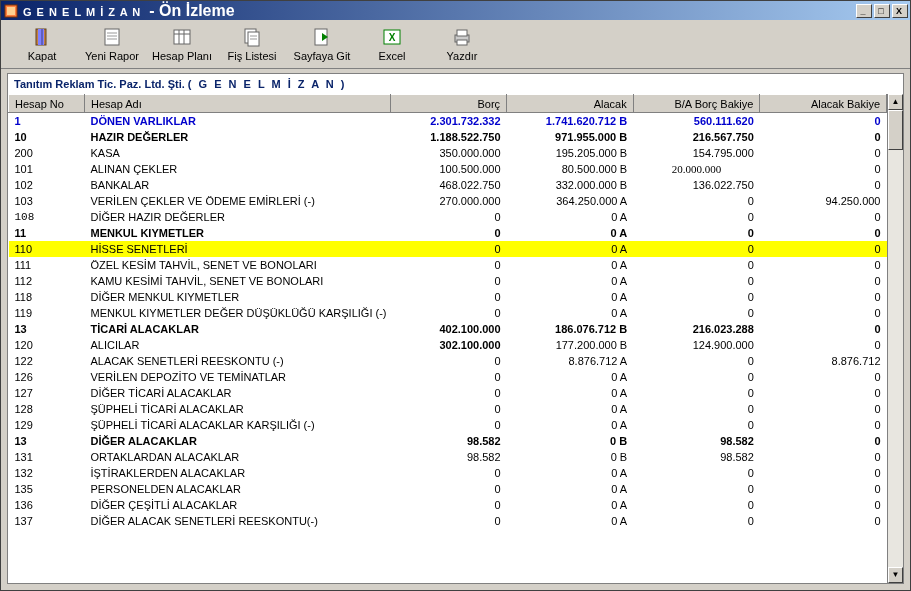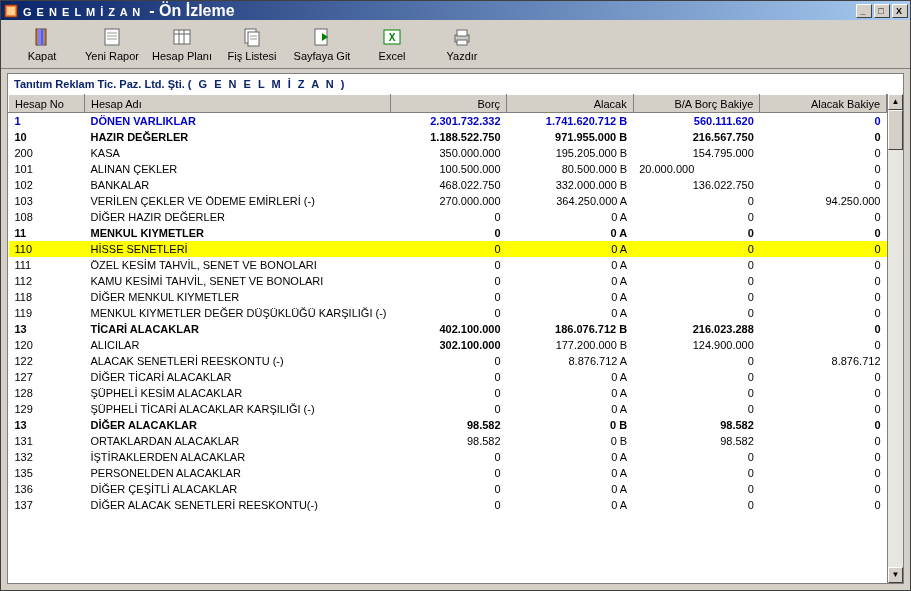--- a/index.html
+++ b/index.html
@@ -300,41 +300,41 @@
                 <td class="col-num" style="text-align: right;">350.000.000</td>
                 <td class="col-num" style="text-align: right;">195.205.000 B</td>
                 <td class="col-num" style="text-align: right;">154.795.000</td>
                 <td class="col-num" style="text-align: right;">0</td>
               </tr>
               <tr>
                 <td class="col-no" style="text-align: left;">101</td>
                 <td class="col-name" style="text-align: left;">ALINAN ÇEKLER</td>
                 <td class="col-num" style="text-align: right;">100.500.000</td>
                 <td class="col-num" style="text-align: right;">80.500.000 B</td>
-                <td class="col-num" style="text-align: left;">20.000.000</td>
+                <td class="col-num" style="text-align: center; font-family: Liberation Serif, serif;">20.000.000</td>
                 <td class="col-num" style="text-align: right;">0</td>
               </tr>
               <tr>
                 <td class="col-no" style="text-align: left;">102</td>
                 <td class="col-name" style="text-align: left;">BANKALAR</td>
                 <td class="col-num" style="text-align: right;">468.022.750</td>
                 <td class="col-num" style="text-align: right;">332.000.000 B</td>
                 <td class="col-num" style="text-align: right;">136.022.750</td>
                 <td class="col-num" style="text-align: right;">0</td>
               </tr>
               <tr>
                 <td class="col-no" style="text-align: left;">103</td>
                 <td class="col-name" style="text-align: left;">VERİLEN ÇEKLER VE ÖDEME EMİRLERİ (-)</td>
                 <td class="col-num" style="text-align: right;">270.000.000</td>
                 <td class="col-num" style="text-align: right;">364.250.000 A</td>
                 <td class="col-num" style="text-align: right;">0</td>
                 <td class="col-num" style="text-align: right;">94.250.000</td>
               </tr>
               <tr>
-                <td class="col-no" style="text-align: left;">108</td>
+                <td class="col-no" style="text-align: left; font-family: Liberation Mono, monospace;">108</td>
                 <td class="col-name" style="text-align: left;">DİĞER HAZIR DEĞERLER</td>
                 <td class="col-num" style="text-align: right;">0</td>
                 <td class="col-num" style="text-align: right;">0 A</td>
                 <td class="col-num" style="text-align: right;">0</td>
                 <td class="col-num" style="text-align: right;">0</td>
               </tr>
               <tr class="bold">
                 <td class="col-no" style="text-align: left;">11</td>
                 <td class="col-name" style="text-align: left;">MENKUL KIYMETLER</td>
                 <td class="col-num" style="text-align: right;">0</td>
@@ -400,30 +400,38 @@
               </tr>
               <tr>
                 <td class="col-no" style="text-align: left;">122</td>
                 <td class="col-name" style="text-align: left;">ALACAK SENETLERİ REESKONTU (-)</td>
                 <td class="col-num" style="text-align: right;">0</td>
                 <td class="col-num" style="text-align: right;">8.876.712 A</td>
                 <td class="col-num" style="text-align: right;">0</td>
                 <td class="col-num" style="text-align: right;">8.876.712</td>
               </tr>
               <tr>
+                <td class="col-no" style="text-align: left;">126</td>
+                <td class="col-name" style="text-align: left;">VERİLEN DEPOZİTO VE TEMİNATLAR</td>
+                <td class="col-num" style="text-align: right;">0</td>
+                <td class="col-num" style="text-align: right;">0 A</td>
+                <td class="col-num" style="text-align: right;">0</td>
+                <td class="col-num" style="text-align: right;">0</td>
+              </tr>
+              <tr>
                 <td class="col-no" style="text-align: left;">127</td>
                 <td class="col-name" style="text-align: left;">DİĞER TİCARİ ALACAKLAR</td>
                 <td class="col-num" style="text-align: right;">0</td>
                 <td class="col-num" style="text-align: right;">0 A</td>
                 <td class="col-num" style="text-align: right;">0</td>
                 <td class="col-num" style="text-align: right;">0</td>
               </tr>
               <tr>
                 <td class="col-no" style="text-align: left;">128</td>
-                <td class="col-name" style="text-align: left;">ŞÜPHELİ KESİM ALACAKLAR</td>
+                <td class="col-name" style="text-align: left;">ŞÜPHELİ TİCARİ ALACAKLAR</td>
                 <td class="col-num" style="text-align: right;">0</td>
                 <td class="col-num" style="text-align: right;">0 A</td>
                 <td class="col-num" style="text-align: right;">0</td>
                 <td class="col-num" style="text-align: right;">0</td>
               </tr>
               <tr>
                 <td class="col-no" style="text-align: left;">129</td>
                 <td class="col-name" style="text-align: left;">ŞÜPHELİ TİCARİ ALACAKLAR KARŞILIĞI (-)</td>
                 <td class="col-num" style="text-align: right;">0</td>
                 <td class="col-num" style="text-align: right;">0 A</td>

